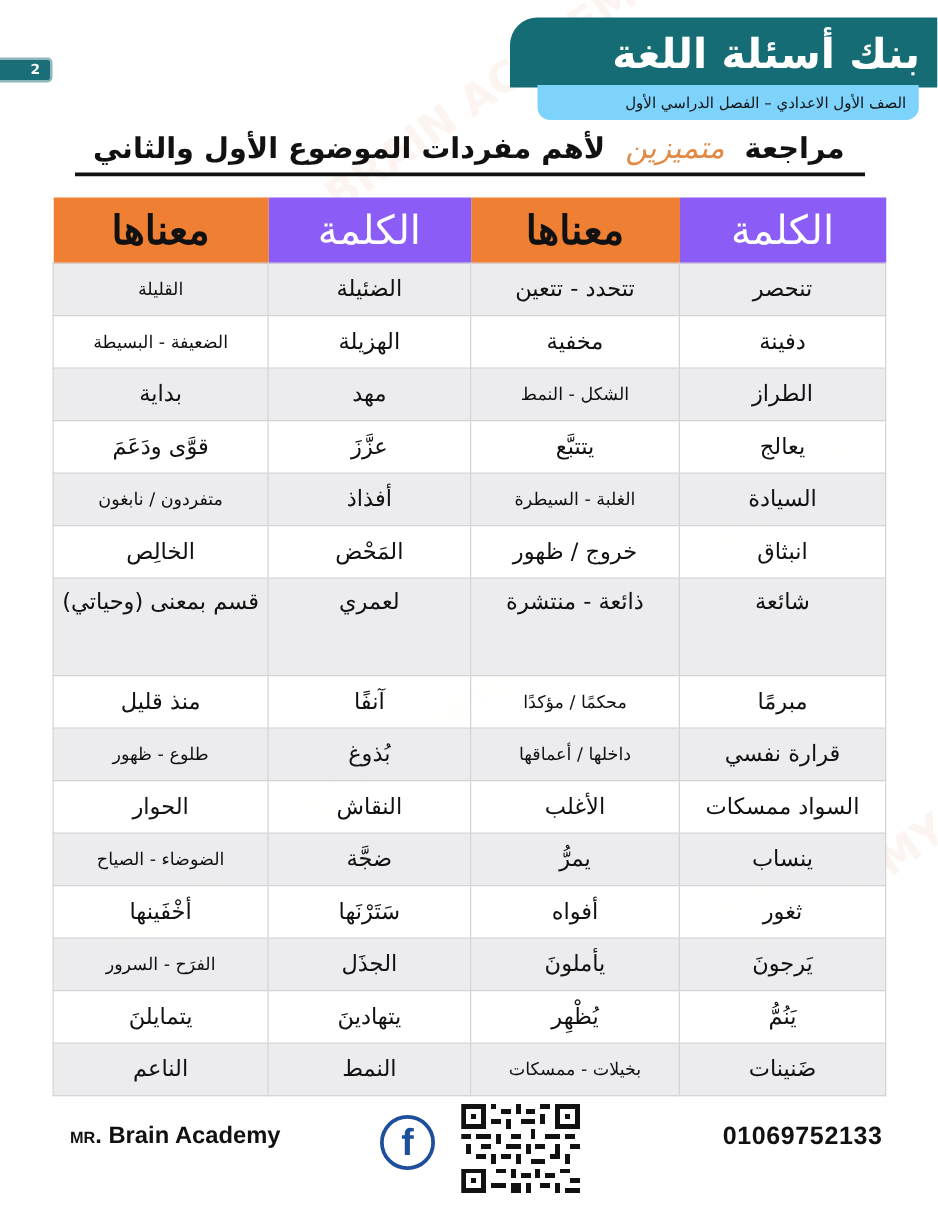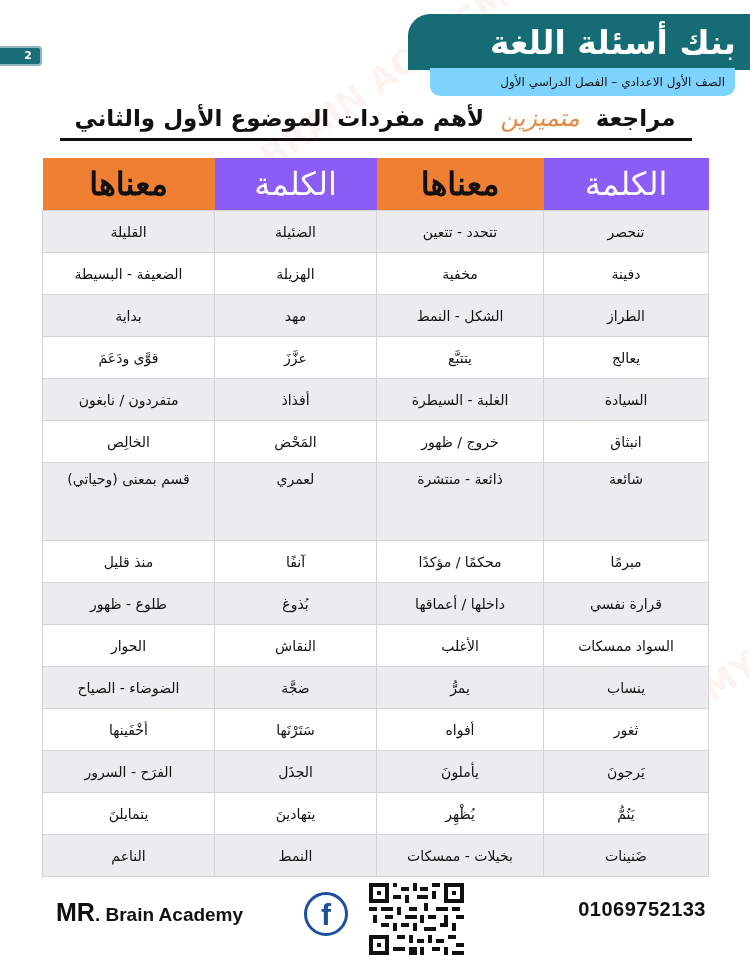--- a/index.html
+++ b/index.html
@@ -47,32 +47,32 @@
     position: absolute; left: 42px; top: 158px; width: 666px;
     border-collapse: collapse; direction: rtl; table-layout: fixed;
   }
   table.vocab th {
     height: 52px; font-size: 32px; font-weight: bold; padding: 0;
     font-family: "DejaVu Serif", serif; letter-spacing: 2px;
   }
   table.vocab th.word { background: #8b5cf6; color: #ffffff; font-weight: normal; }
   table.vocab th.meaning { background: #ee7f33; color: #111111; }
   table.vocab td {
-    border: 1px solid #d6d3d6; text-align: center; font-size: 14px; color: #111;
+    border: 1px solid #d6d3d6; text-align: center; font-size: 18px; color: #111;
     height: 41px; padding: 0 4px; vertical-align: middle;
   }
   table.vocab td.small { font-size: 14px; }
   table.vocab tr.tall td { height: 69px; vertical-align: top; padding-top: 8px; }
   table.vocab tr.alt td { background: #ecebee; }
   table.vocab tr.plain td { background: rgba(255,255,255,0.92); margin-top: 24px; }
   .footer-brand {
     position: absolute; left: 56px; top: 898px; font-size: 19px; font-weight: bold; color: #111;
     font-family: "Liberation Sans", sans-serif;
   }
-  .footer-brand .mr { font-size: 25px; }
+  .footer-brand .mr { font-size: 13px; }
   .footer-phone {
     position: absolute; right: 44px; top: 898px; font-size: 20px; font-weight: bold; color: #111;
     font-family: "Liberation Sans", sans-serif; letter-spacing: 0.5px;
   }
   .fb-icon {
     position: absolute; left: 304px; top: 892px; width: 44px; height: 44px;
     border: 3px solid #1d4f9c; border-radius: 50%; box-sizing: border-box;
     color: #1d4f9c; font-size: 30px; font-weight: bold; text-align: center; line-height: 40px;
     font-family: "Liberation Sans", sans-serif;
   }

